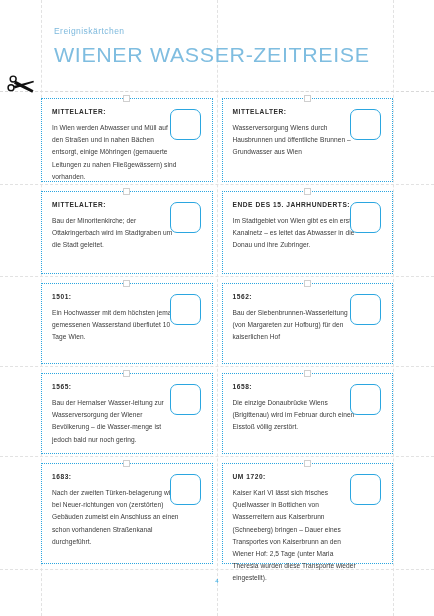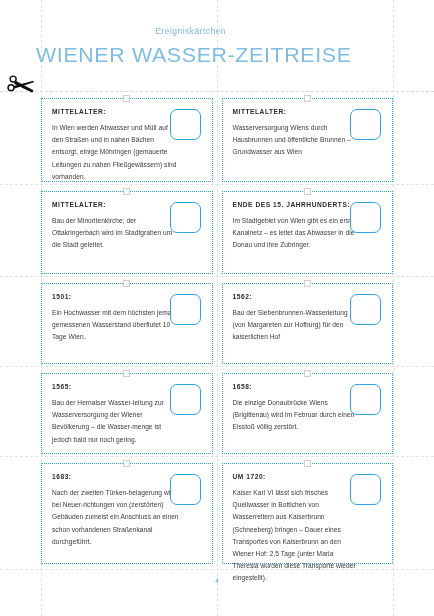--- a/index.html
+++ b/index.html
@@ -35,21 +35,21 @@
   }
   .scissors {
     position:absolute;
     left:6px; top:74px;
     width:30px; height:24px;
     color:#111;
     line-height:1;
   }
 
   
-  .header { position:absolute; left:36px; top:26px;text-align:center; }
+  .header { position:absolute; left:54px; top:26px; }
   .kicker {
     font-size:8.5px;
     letter-spacing:0.45px;
     color:#7db9dd;
     font-family:"Liberation Sans", sans-serif;
   }
   .title {
     margin-top:7px;
     font-size:21px;
     letter-spacing:0.6px;

